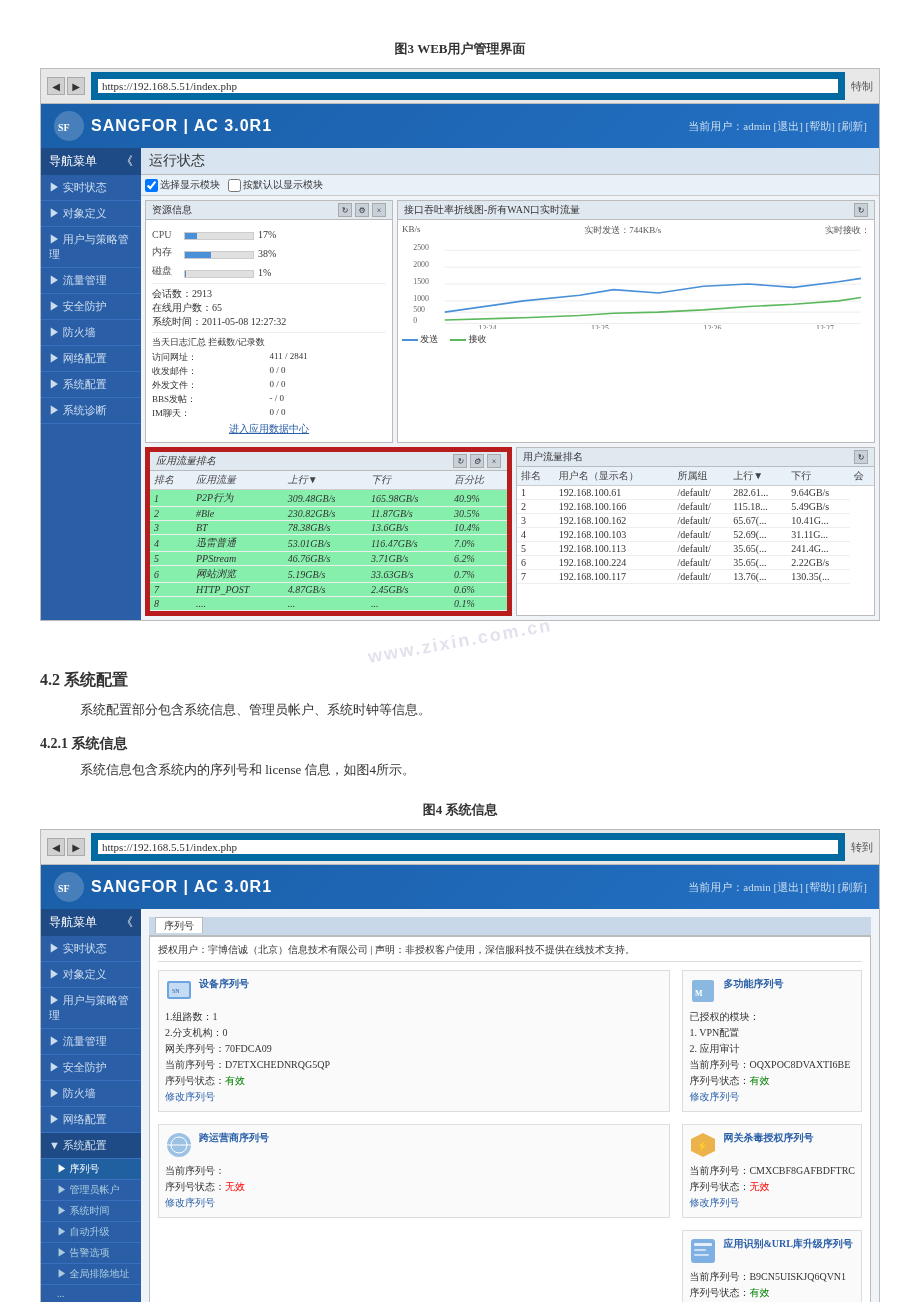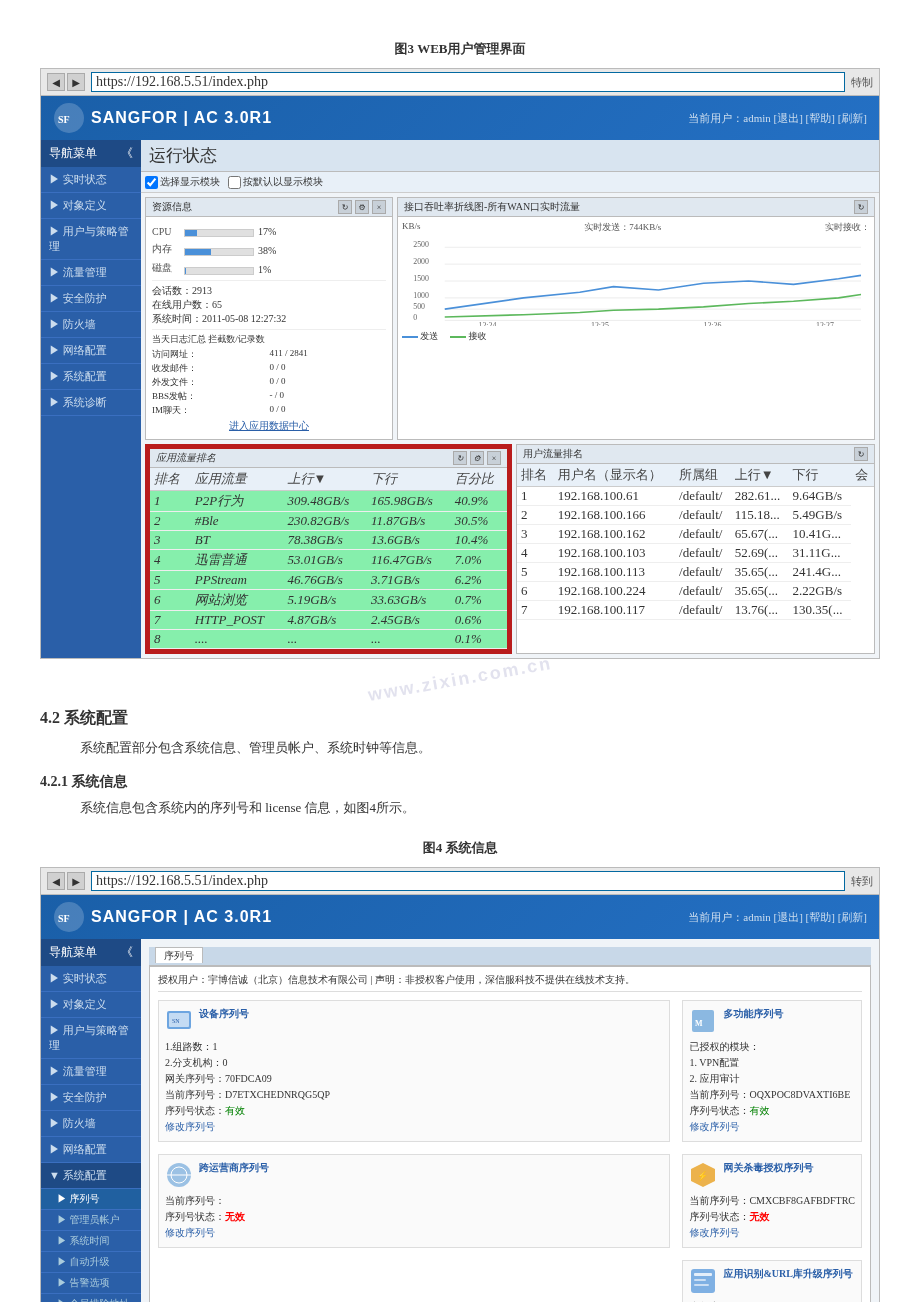--- a/index.html
+++ b/index.html
@@ -73,23 +73,23 @@
       display: flex;
       align-items: center;
       justify-content: center;
       font-size: 10px;
       cursor: pointer;
     }
 
     .browser-url-bar {
       flex: 1;
       background: white;
-      border: 1px solid #0369a1;
+      border: 7px solid #0369a1;
       padding: 1px 4px;
-      font-size: 14px;
+      font-size: 11px;
       color: #333;
     }
 
     .browser-actions {
       display: flex; gap: 4px;
       font-size: 11px;
       color: #555;
     }
 
     
@@ -167,21 +167,21 @@
     
     .main-content {
       flex: 1;
       background: #f0f4f8;
       overflow: hidden;
     }
 
     .main-top-bar {
       background: #d8e4f0;
       padding: 4px 8px;
-      font-size: 17px;
+      font-size: 14px;
       border-bottom: 1px solid #bbb;
     }
 
     .status-panels {
       display: flex;
       gap: 4px;
       padding: 4px;
     }
 
     
@@ -272,21 +272,21 @@
 
     .user-rank-panel {
       flex: 1;
       background: white;
       border: 1px solid #bbb;
     }
 
     .rank-table {
       width: 100%;
       border-collapse: collapse;
-      font-size: 13px;
+      font-size: 10px;
     }
 
     .rank-table th {
       background: #e8f0f8;
       padding: 2px 4px;
       text-align: left;
       border-bottom: 1px solid #ccc;
       font-weight: normal;
       color: #444;
     }
@@ -369,21 +369,21 @@
     }
 
     .serial-card-body .modify-link {
       color: #2a5fa8;
       cursor: pointer;
       font-size: 10px;
     }
 
     .status-invalid {
       color: red;
-      font-weight: bold;
+      font-weight: normal;
       text-align: center;
     }
 
     .status-valid {
       color: green;
     }
 
     .sidebar-sub-item {
       color: #acd;
       font-size: 10px;

